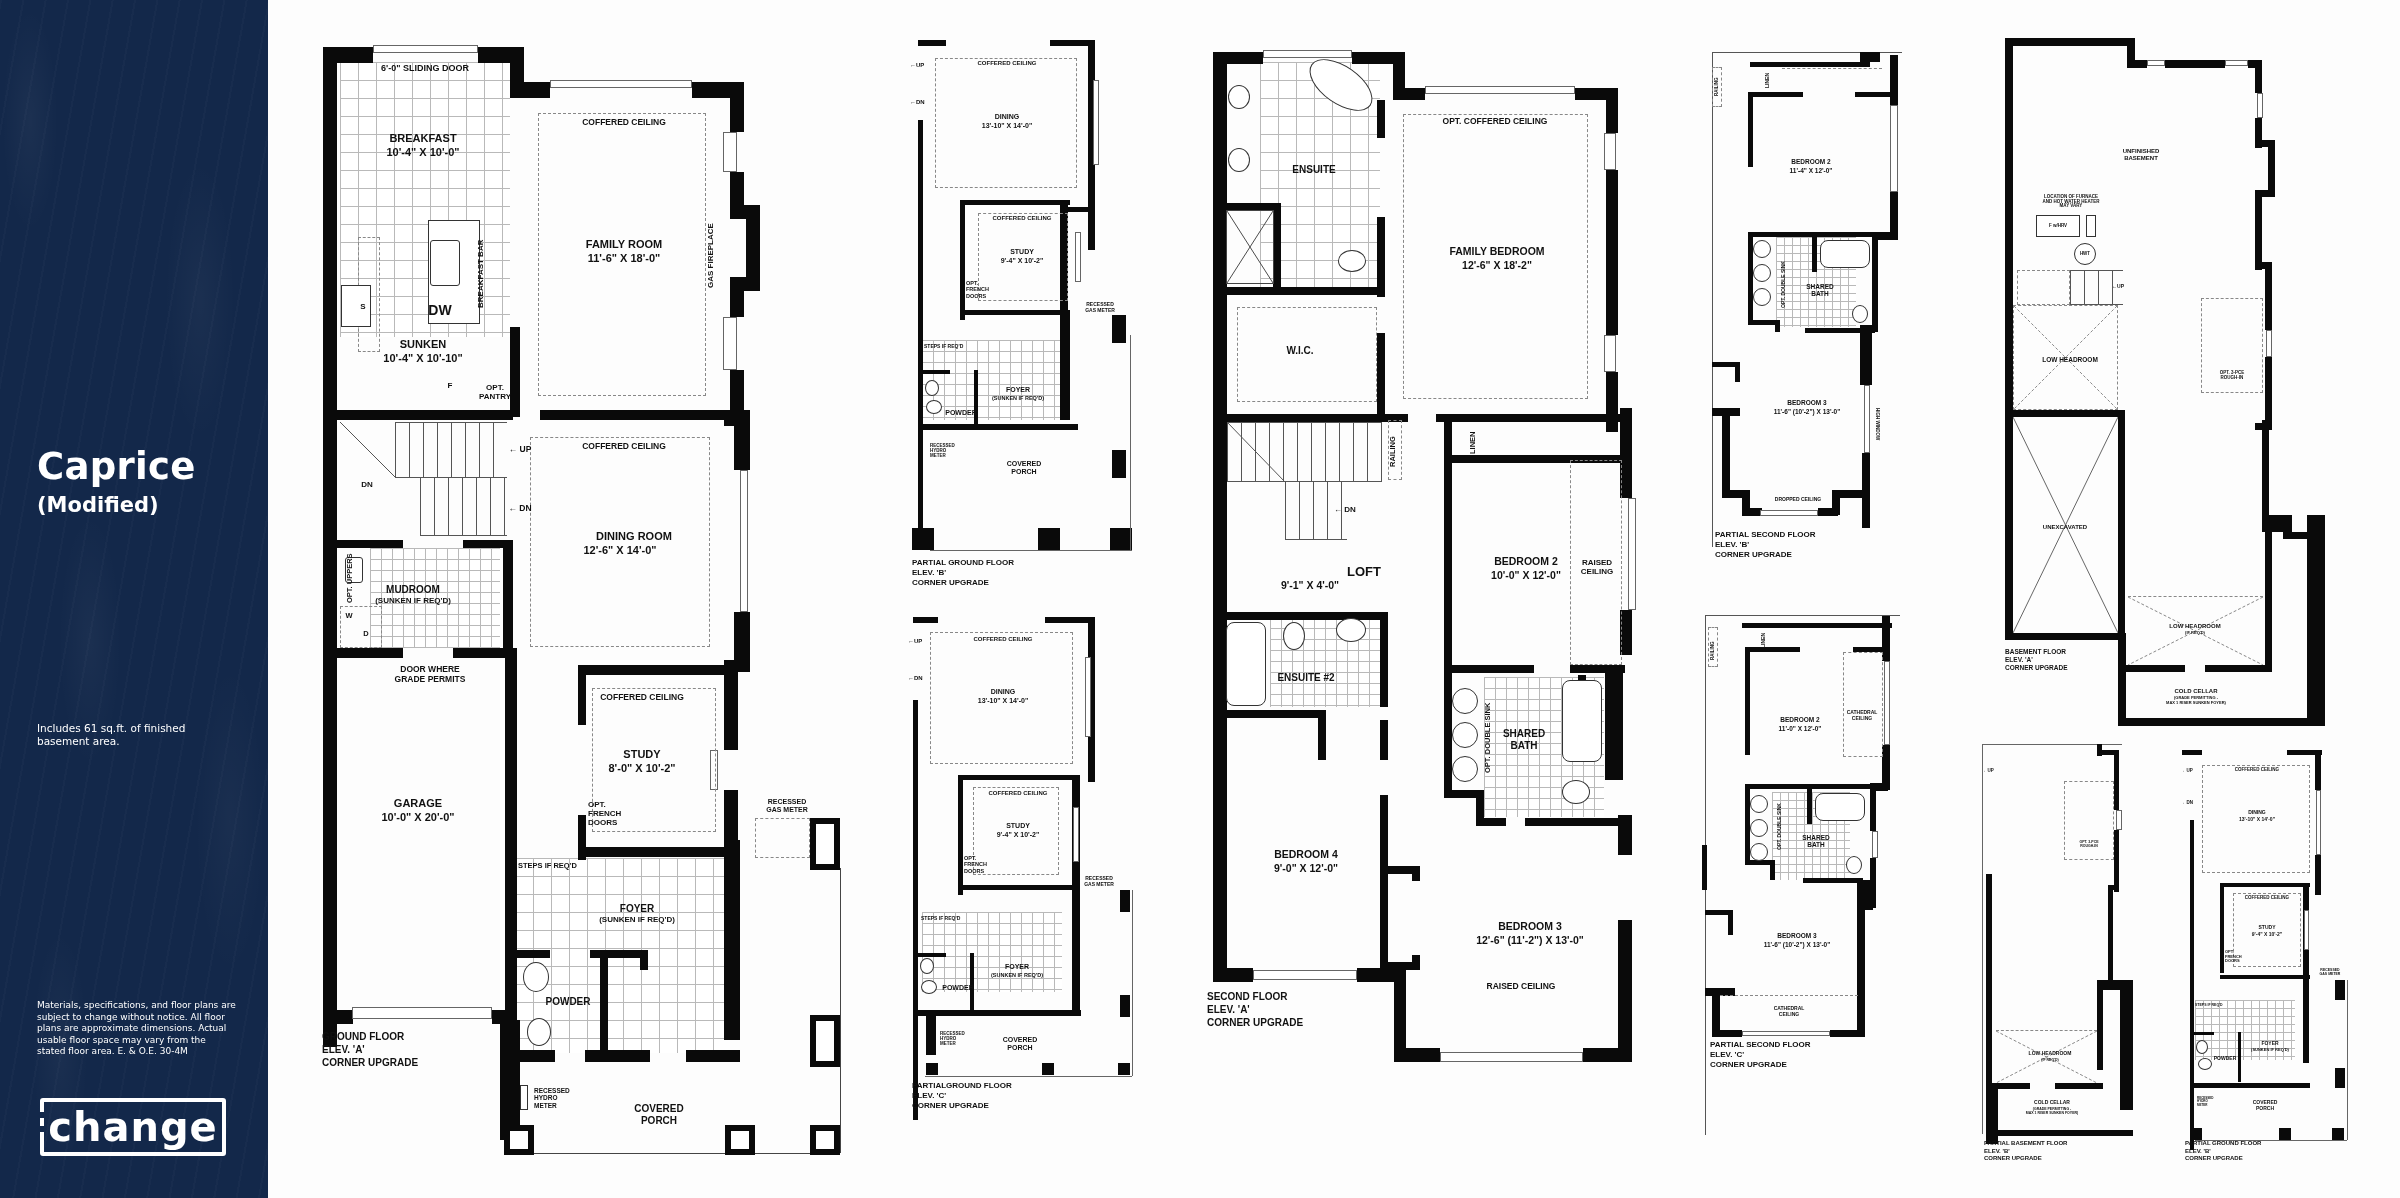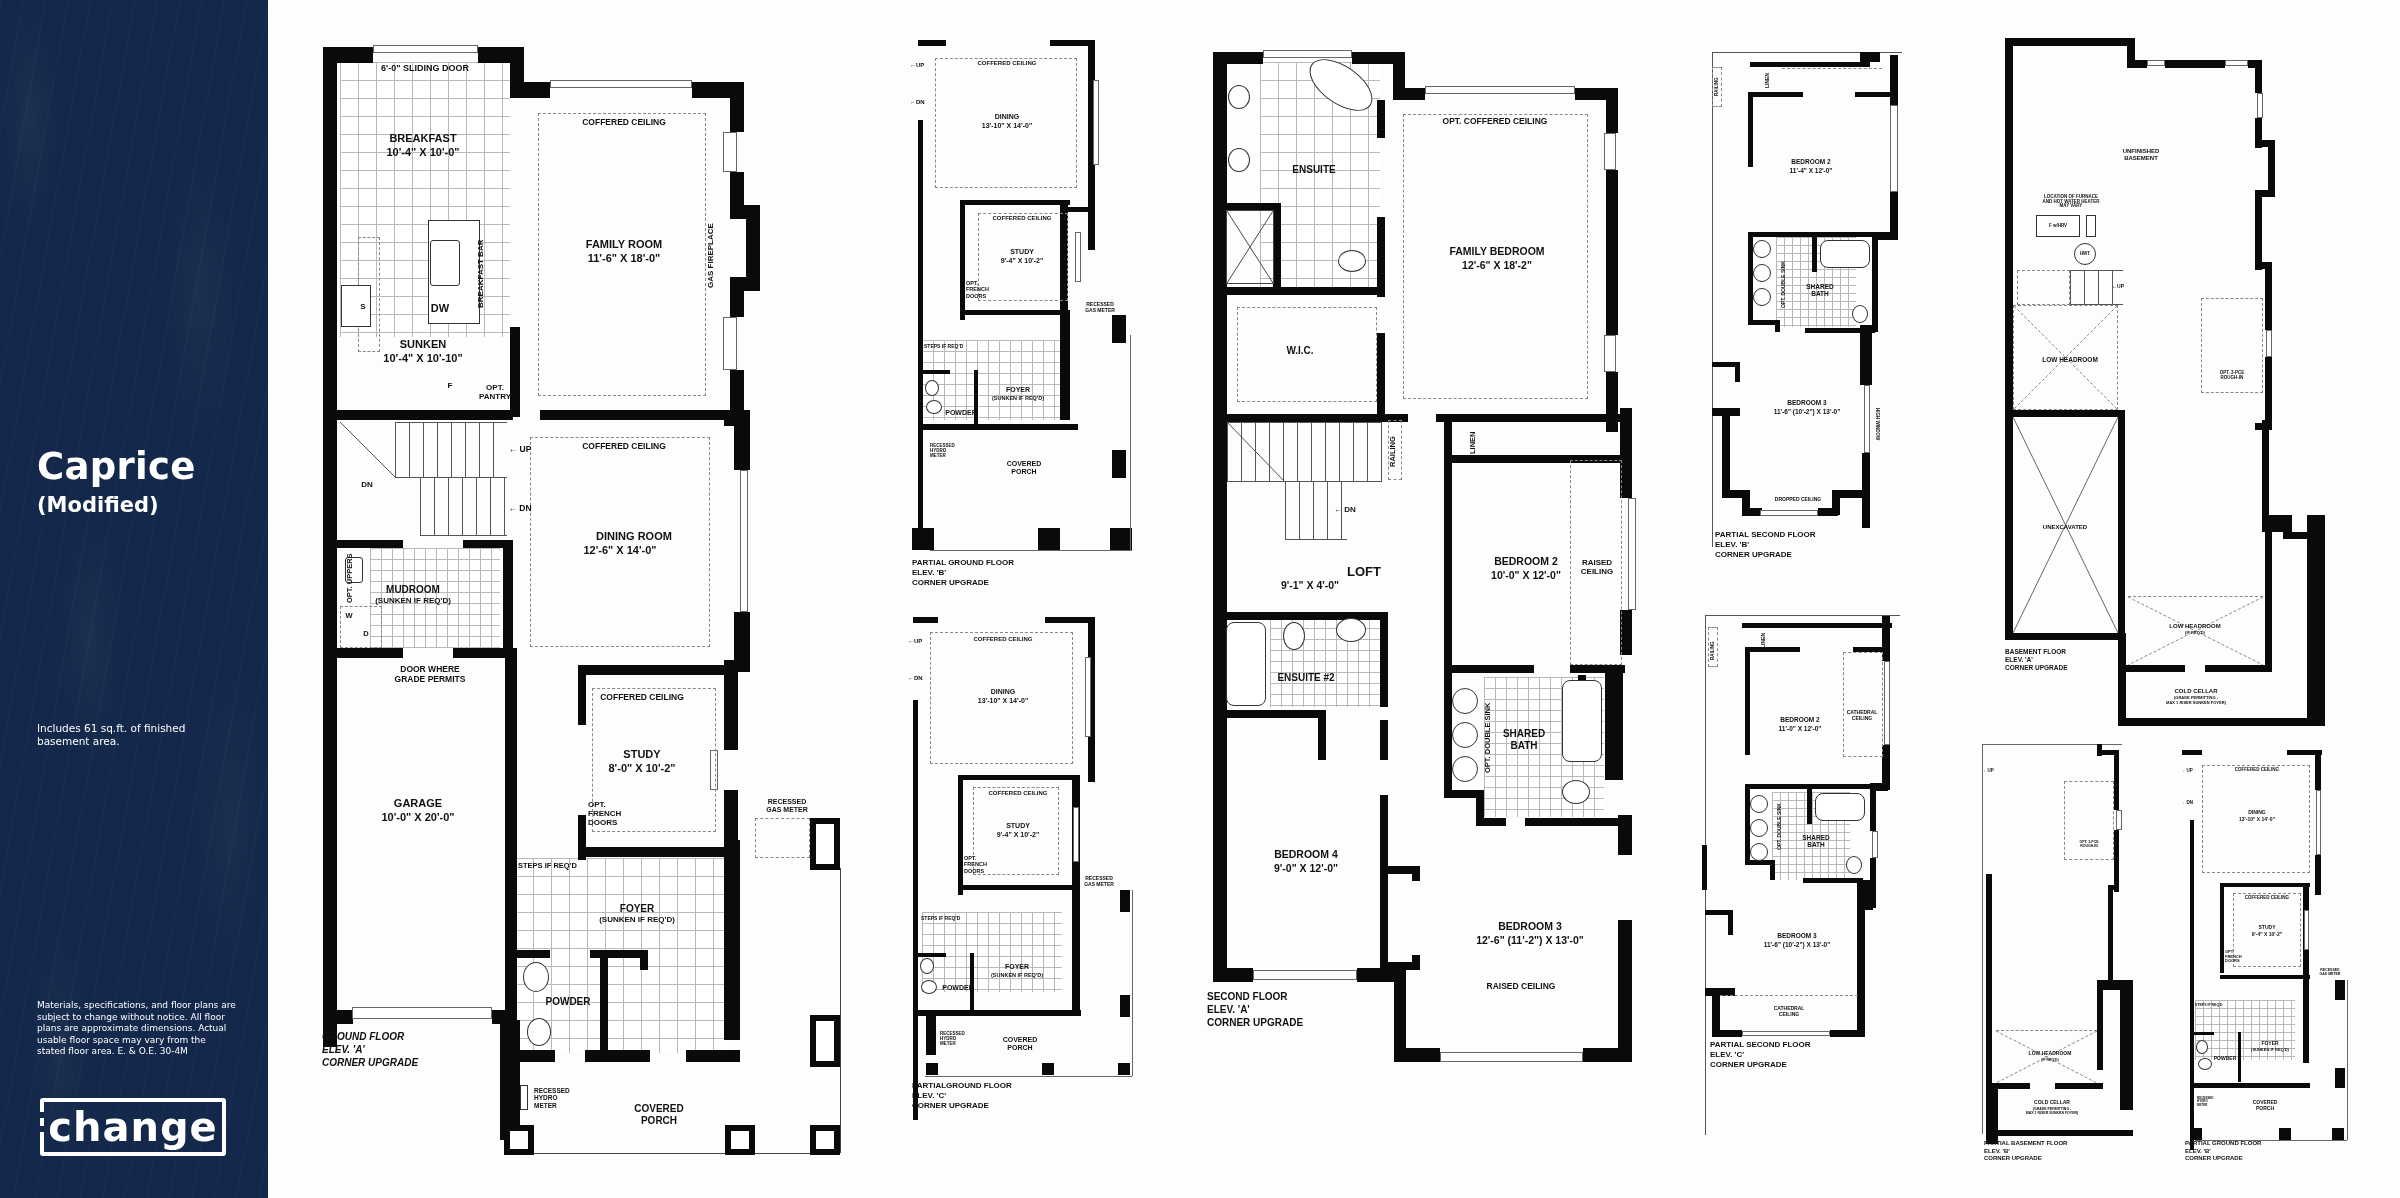--- a/index.html
+++ b/index.html
@@ -175,21 +175,21 @@
 
   <div class="dash" style="left:340px;top:606px;width:42px;height:42px;"></div>
   <div class="fixture" style="left:345px;top:557px;width:18px;height:26px;border-radius:3px;"></div>
 
   <div class="dash" style="left:755px;top:818px;width:55px;height:40px;"></div>
   <div class="fixture" style="left:520px;top:1085px;width:8px;height:25px;"></div>
 
   <div class="lbl" style="left:425px;top:63px;font-size:9px;">6'-0" SLIDING DOOR</div>
   <div class="lbl" style="left:423px;top:132px;font-size:11px;">BREAKFAST</div>
   <div class="lbl" style="left:423px;top:146px;font-size:11px;">10'-4" X 10'-0"</div>
-  <div class="lbl" style="left:440px;top:302px;font-size:11px;">DW</div>
+  <div class="lbl" style="left:440px;top:302px;font-size:14px;">DW</div>
   <div class="lbl" style="left:363px;top:302px;font-size:8px;">S</div>
   <div class="vtxt" style="left:476px;top:308px;font-size:8px;">BREAKFAST BAR</div>
   <div class="lbl" style="left:423px;top:338px;font-size:11px;">SUNKEN</div>
   <div class="lbl" style="left:423px;top:352px;font-size:11px;">10'-4" X 10'-10"</div>
   <div class="lbl" style="left:450px;top:381px;font-size:8px;">F</div>
   <div class="lbl" style="left:495px;top:383px;font-size:8px;">
     <div>OPT.</div>
     <div>PANTRY</div>
   </div>
   <div class="lbl" style="left:624px;top:118px;font-size:8.5px;">COFFERED CEILING</div>
@@ -235,21 +235,21 @@
   <div class="lbl" style="left:568px;top:996px;font-size:10px;">POWDER</div>
   <div class="lbl l" style="left:534px;top:1087px;font-size:6.5px;">
     <div>RECESSED</div>
     <div>HYDRO</div>
     <div>METER</div>
   </div>
   <div class="lbl" style="left:659px;top:1103px;font-size:10px;">
     <div>COVERED</div>
     <div>PORCH</div>
   </div>
-  <div class="caption" style="left:322px;top:1030px;font-size:10px;line-height:13px;font-style:italic;">
+  <div class="caption" style="left:322px;top:1030px;font-size:10px;line-height:13px;">
     <div>GROUND FLOOR</div>
     <div>ELEV. 'A'</div>
     <div>CORNER UPGRADE</div>
   </div>
 </section>
 
 <section class="plan" style="left:0;top:0;">
   <div class="tile tile-s" style="left:922px;top:340px;width:140px;height:80px;"></div>
   <div class="w" style="left:918px;top:120px;width:5px;height:410px;"></div>
   <div class="w" style="left:918px;top:40px;width:28px;height:6px;"></div>

